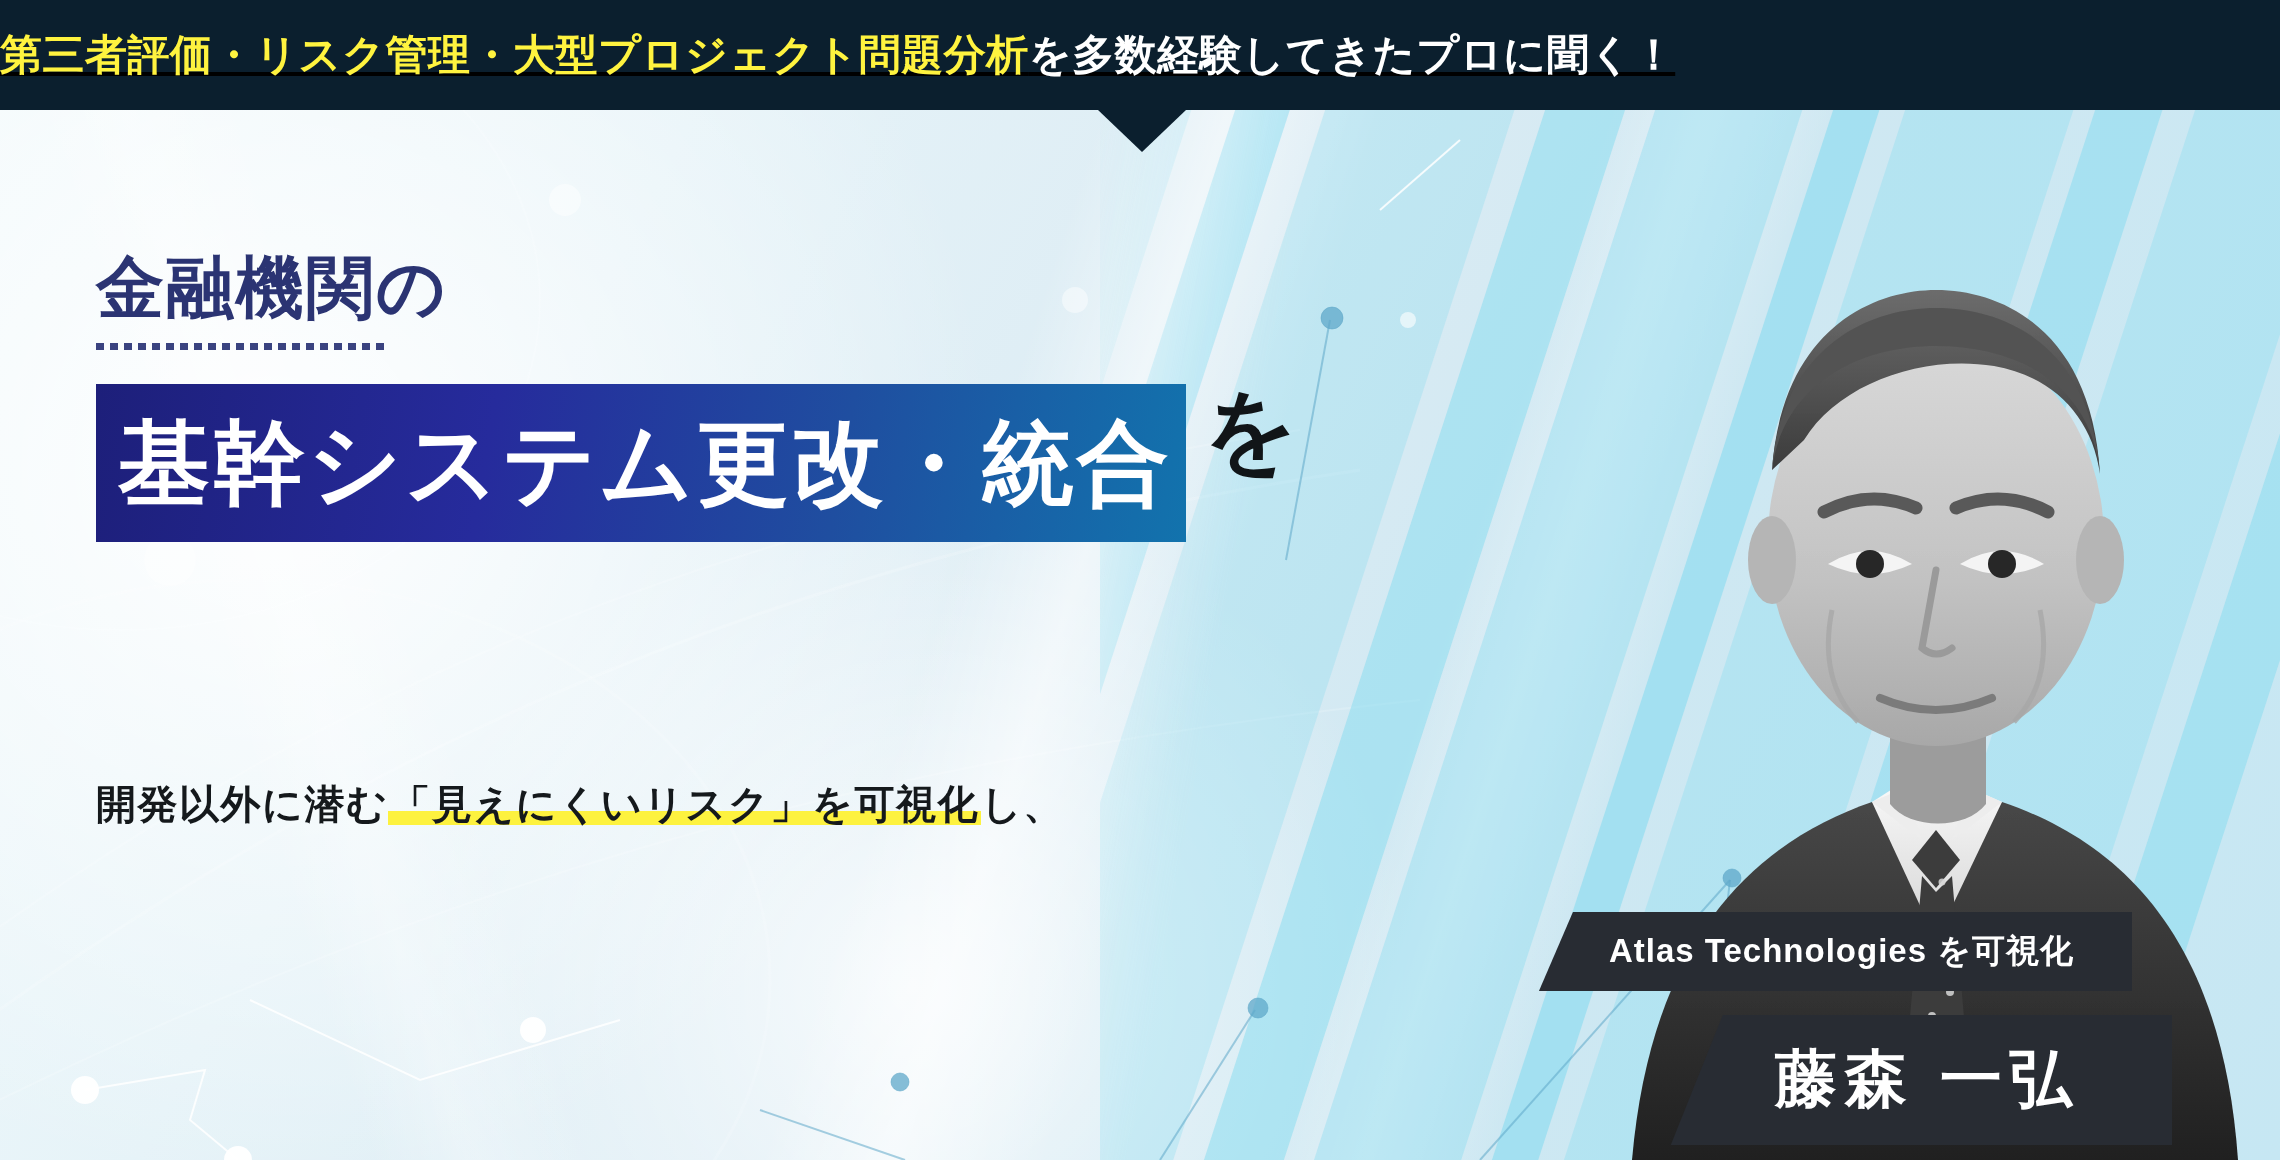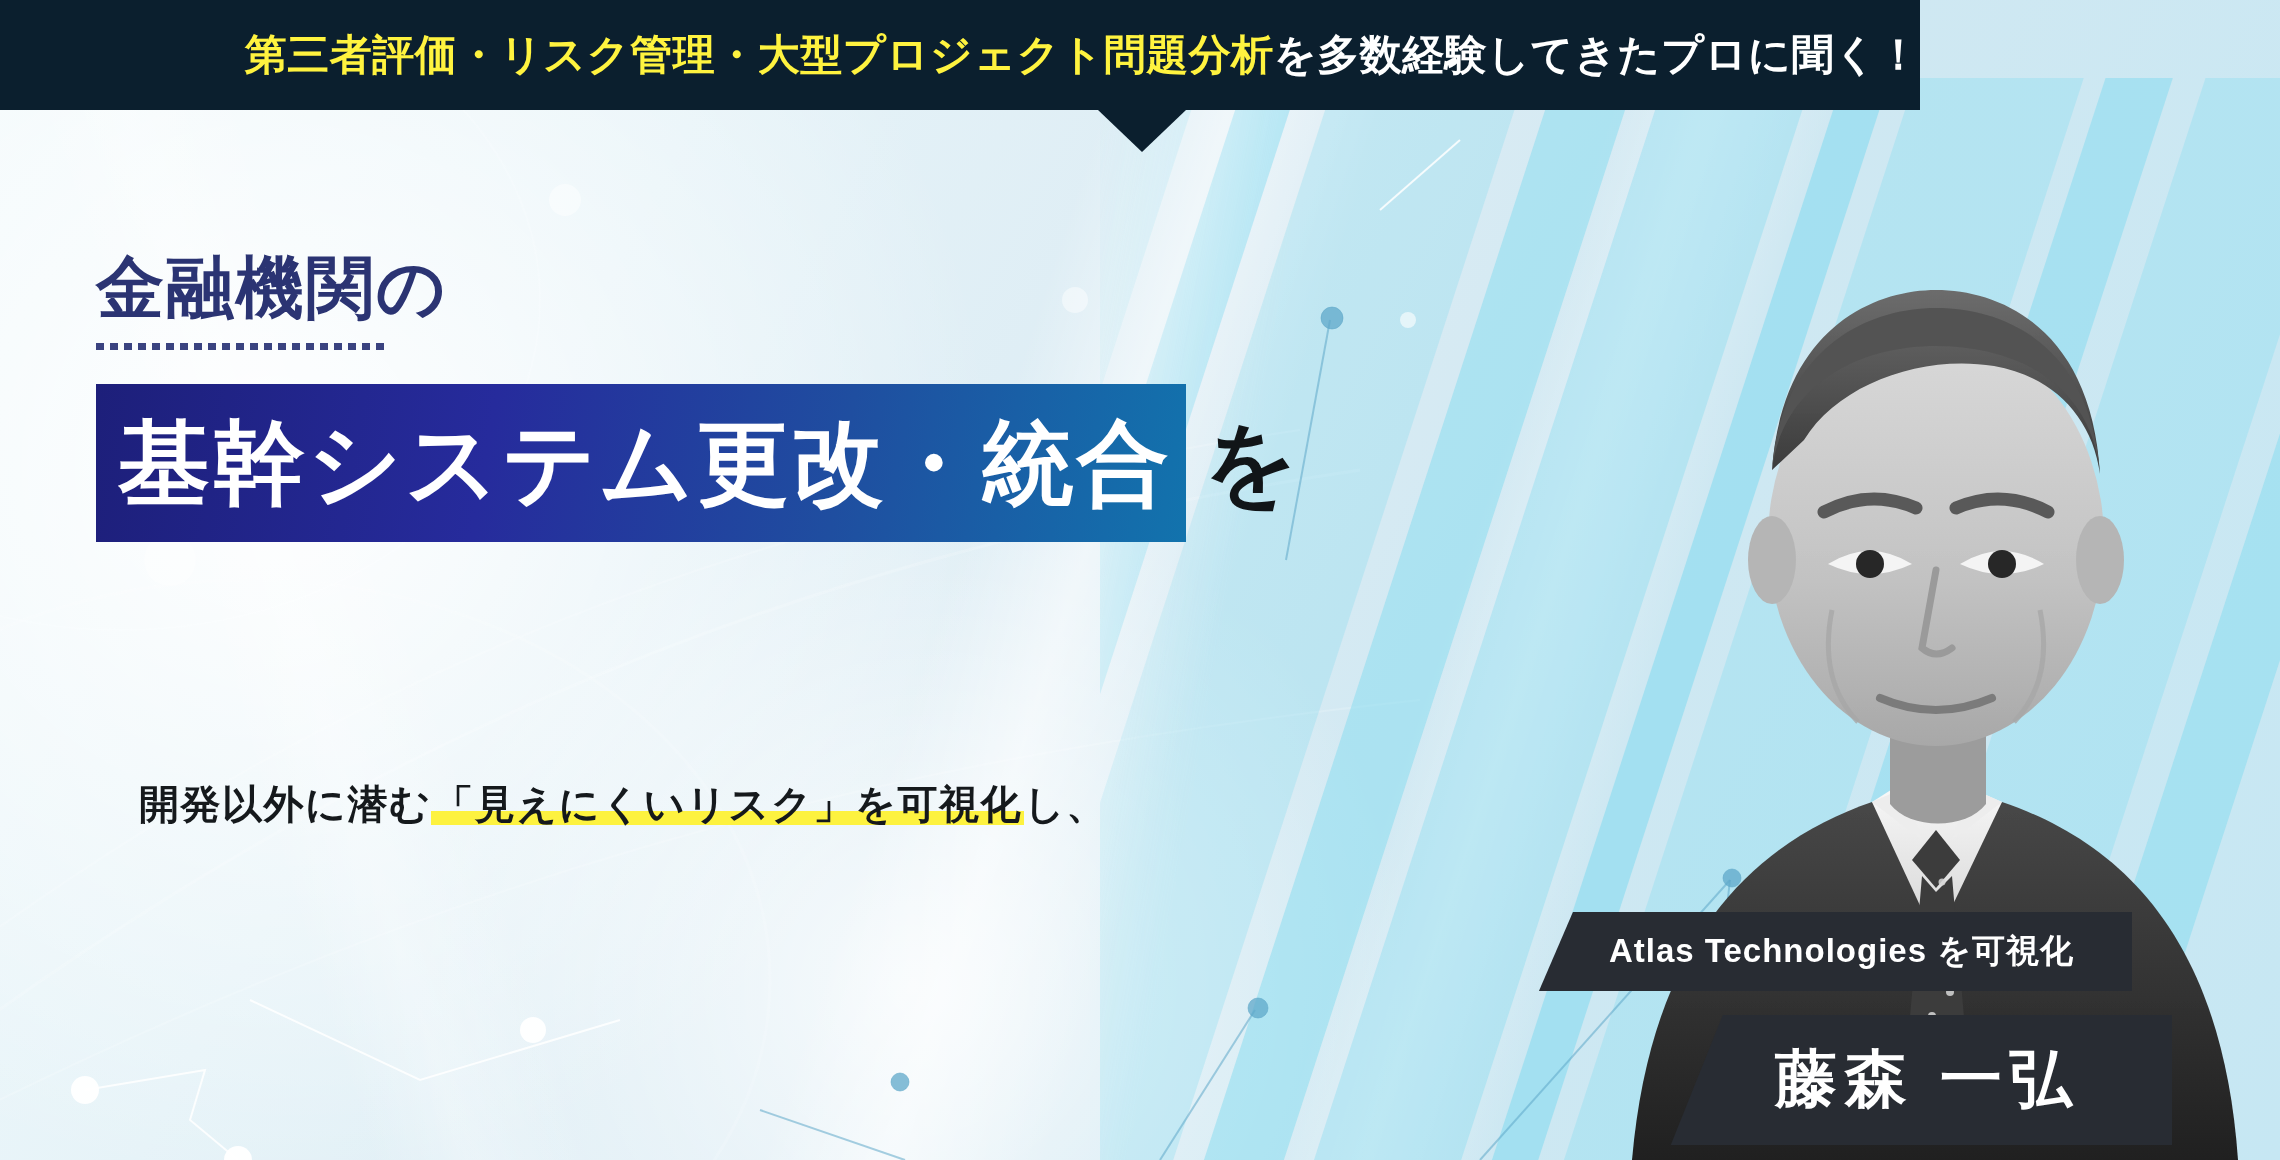--- a/index.html
+++ b/index.html
@@ -42,24 +42,25 @@
             mask-image:linear-gradient(100deg, rgba(0,0,0,0) 0%, rgba(0,0,0,1) 16%, rgba(0,0,0,1) 100%);
   }
   .stripes i{
     position:absolute; top:-260px; height:1700px;
     transform:rotate(18deg);
     transform-origin:top left;
   }
 
   
   .topbar{
-    position:absolute; left:0; top:0; width:1920px; height:110px;
+    position:absolute; left:0; top:0; width:2280px; height:110px;
     background:#0b1f2e;
-    display:flex; align-items:center; justify-content:flex-end;
+    display:flex; align-items:center; justify-content:flex-start;
     z-index:6;
+    text-decoration:underline;
   }
   .topbar-text{
     font-size:42px; font-weight:700; letter-spacing:.5px; white-space:nowrap;
     line-height:1;
   }
   .topbar-text .hl{ color:#fff33f; }
   .topbar-text .pl{ color:#ffffff; }
   .topbar-notch{
     position:absolute; top:110px; left:1142px;
     width:0; height:0;
@@ -86,39 +87,39 @@
     line-height:1.1;
   }
   .eyebrow-rule{
     margin-top:18px; width:290px; height:7px;
     background-image:linear-gradient(90deg,#3a4380 0 58%,transparent 58% 100%);
     background-size:14px 7px; background-repeat:repeat-x;
   }
 
   .headline{ margin-top:34px; }
   .hl-row{
-    display:flex; align-items:center;
+    display:flex; 
     height:158px;
     margin-bottom:10px;
   }
   .hl-band{
     display:inline-flex; align-items:center;
     height:158px;
     padding:0 14px 0 22px;
     background:linear-gradient(100deg,#1d1f7a 0%,#262b9c 36%,#1f4ea0 68%,#1273ad 100%);
     color:#ffffff;
     font-size:92px; font-weight:700; letter-spacing:3px;
     line-height:1; white-space:nowrap;
   }
   .hl-tail{
     color:#111518; font-size:92px; font-weight:700; letter-spacing:2px;
     line-height:1; padding-left:18px; white-space:nowrap;
   }
 
-  .sub{ margin-top:56px;margin-left:43px; }
+  .sub{ margin-top:56px; }
   .sub-line{
     font-size:40px; font-weight:700; color:#15191c; letter-spacing:1.5px;
     line-height:1.9; white-space:nowrap;
   }
   .sub-mark{
     background:linear-gradient(transparent 66%, #fdf23f 66%, #fdf23f 97%, transparent 97%);
     padding:0 2px;
   }
 
   

